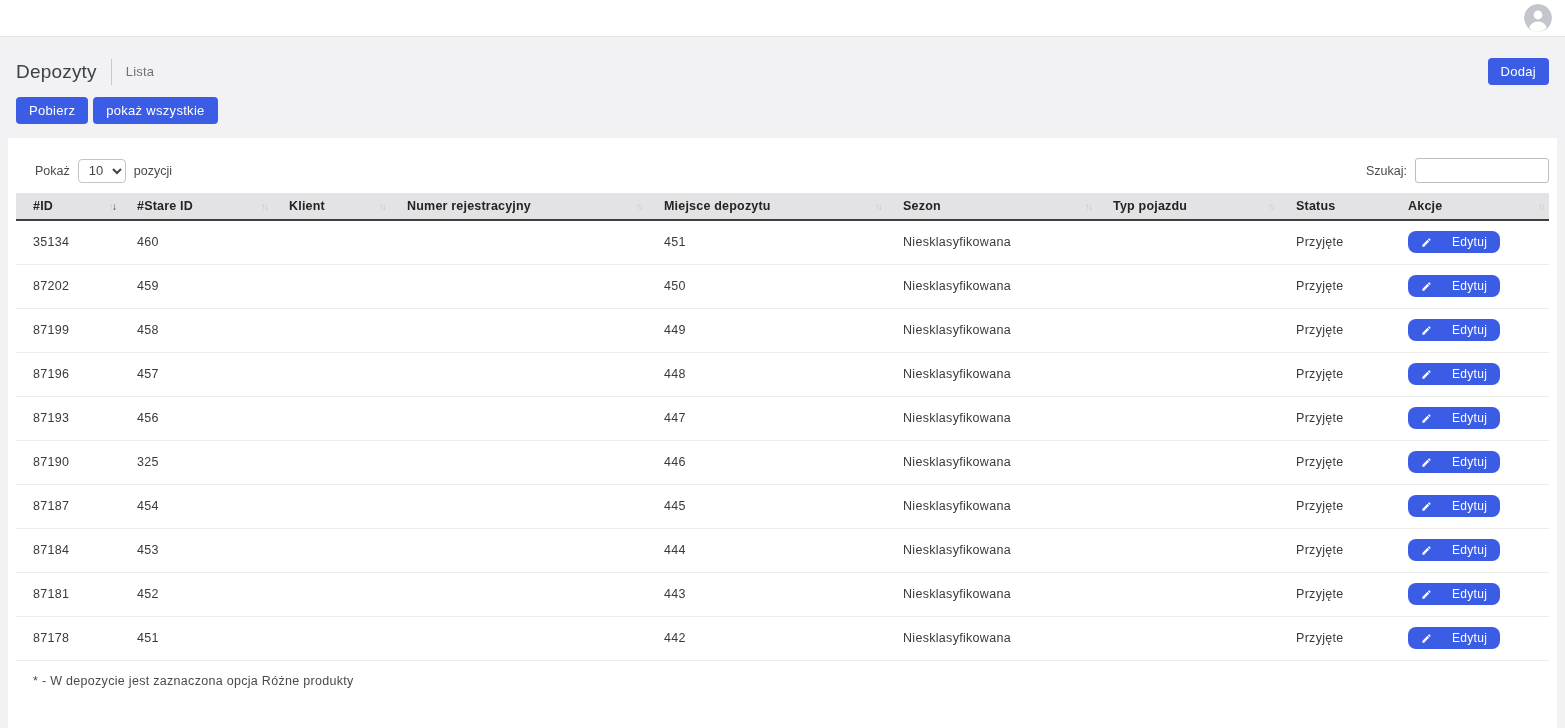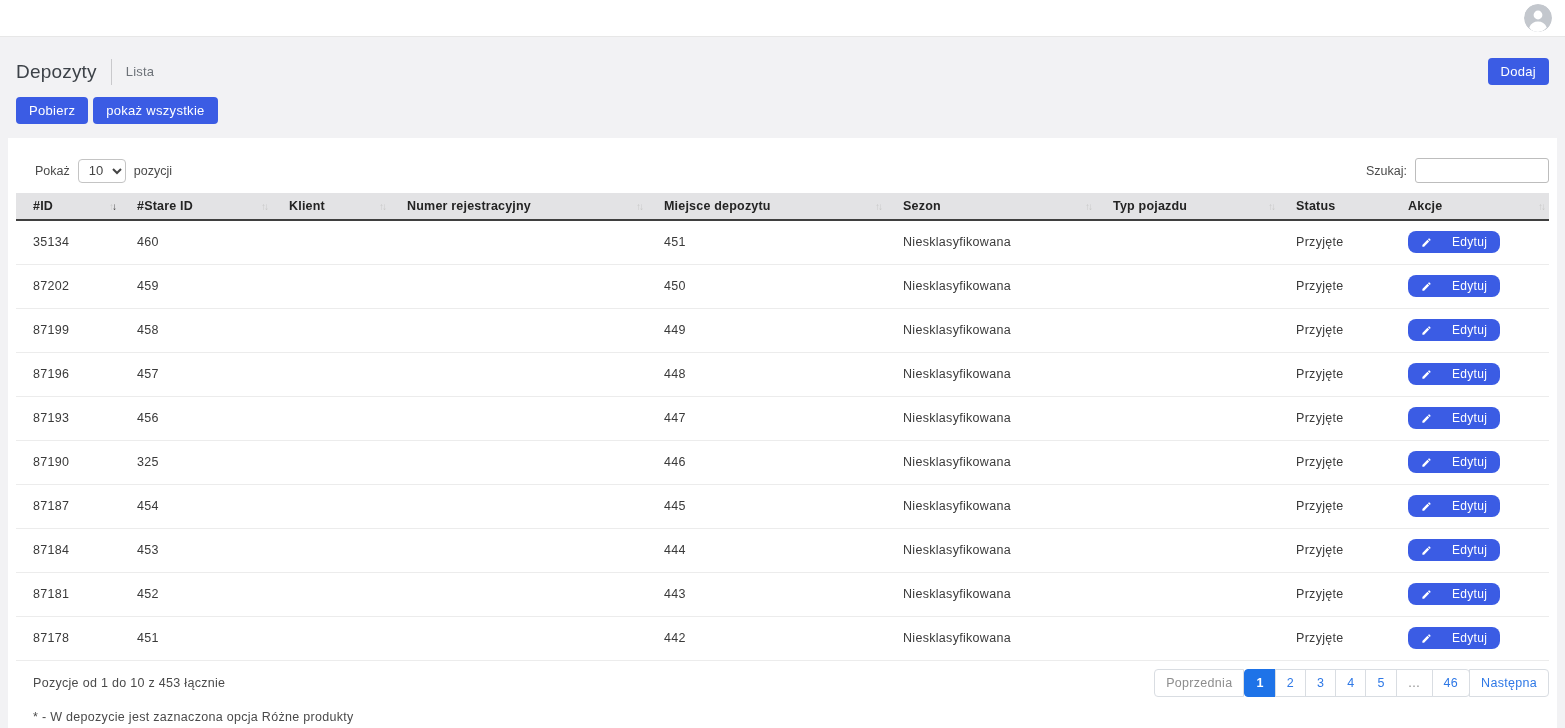--- a/index.html
+++ b/index.html
@@ -390,23 +390,15 @@
         <svg viewBox="0 0 24 24">
                 <path d="M3 17.25V21h3.75L17.81 9.94l-3.75-3.75L3 17.25zM20.71 7.04c.39-.39.39-1.02 0-1.41l-2.34-2.34a.996.996 0 0 0-1.41 0l-1.83 1.83 3.75 3.75 1.83-1.83z"></path>
               </svg>
         <span>Edytuj</span>
       </button>
     </td>
   </tr>
 </tbody>
   </table>
 
-  <div class="tbl-footer">
-    <span class="info">Pozycje od 1 do 10 z 453 łącznie</span>
-    <div class="pagination">
-      <span class="page-item disabled">Poprzednia</span>
-      <span id="pages-slot" style="display:contents"><span class="page-item active">1</span><span class="page-item">2</span><span class="page-item">3</span><span class="page-item">4</span><span class="page-item">5</span><span class="page-item dots">…</span><span class="page-item">46</span></span>
-      <span class="page-item">Następna</span>
-    </div>
-  </div>
 
   <div class="note">* - W depozycie jest zaznaczona opcja Różne produkty</div>
 </div>
 
 </body></html>

